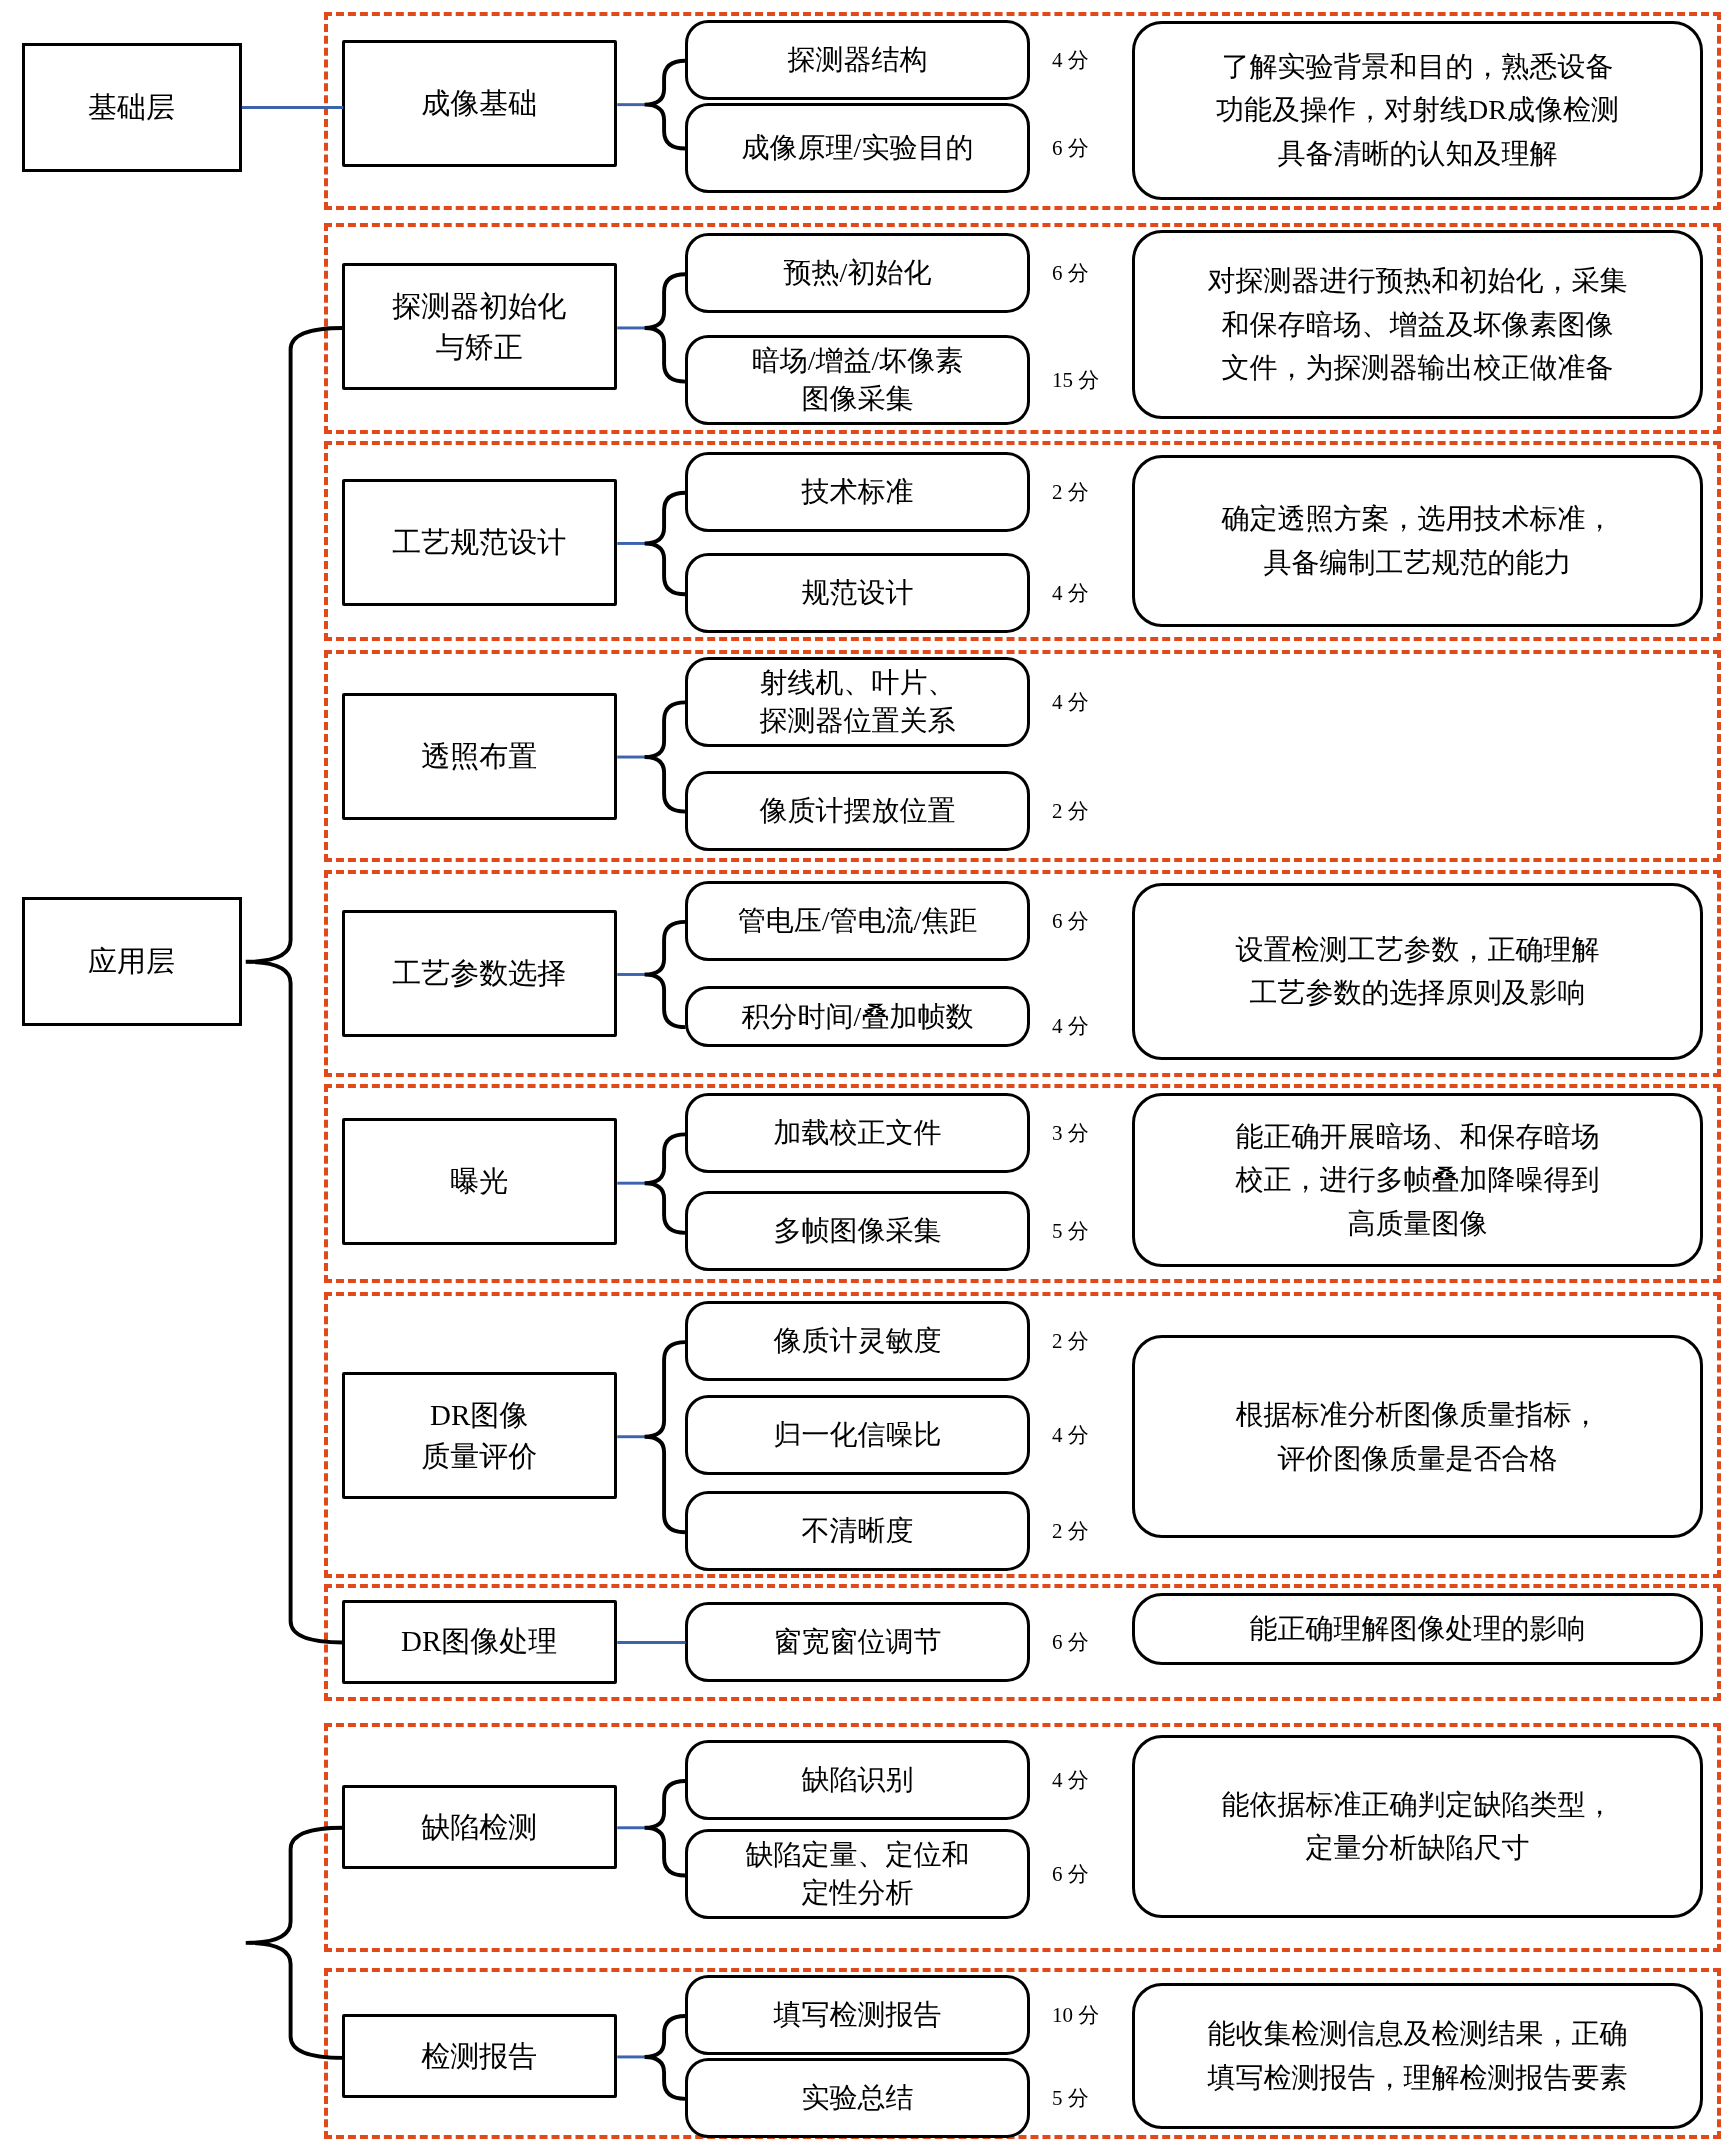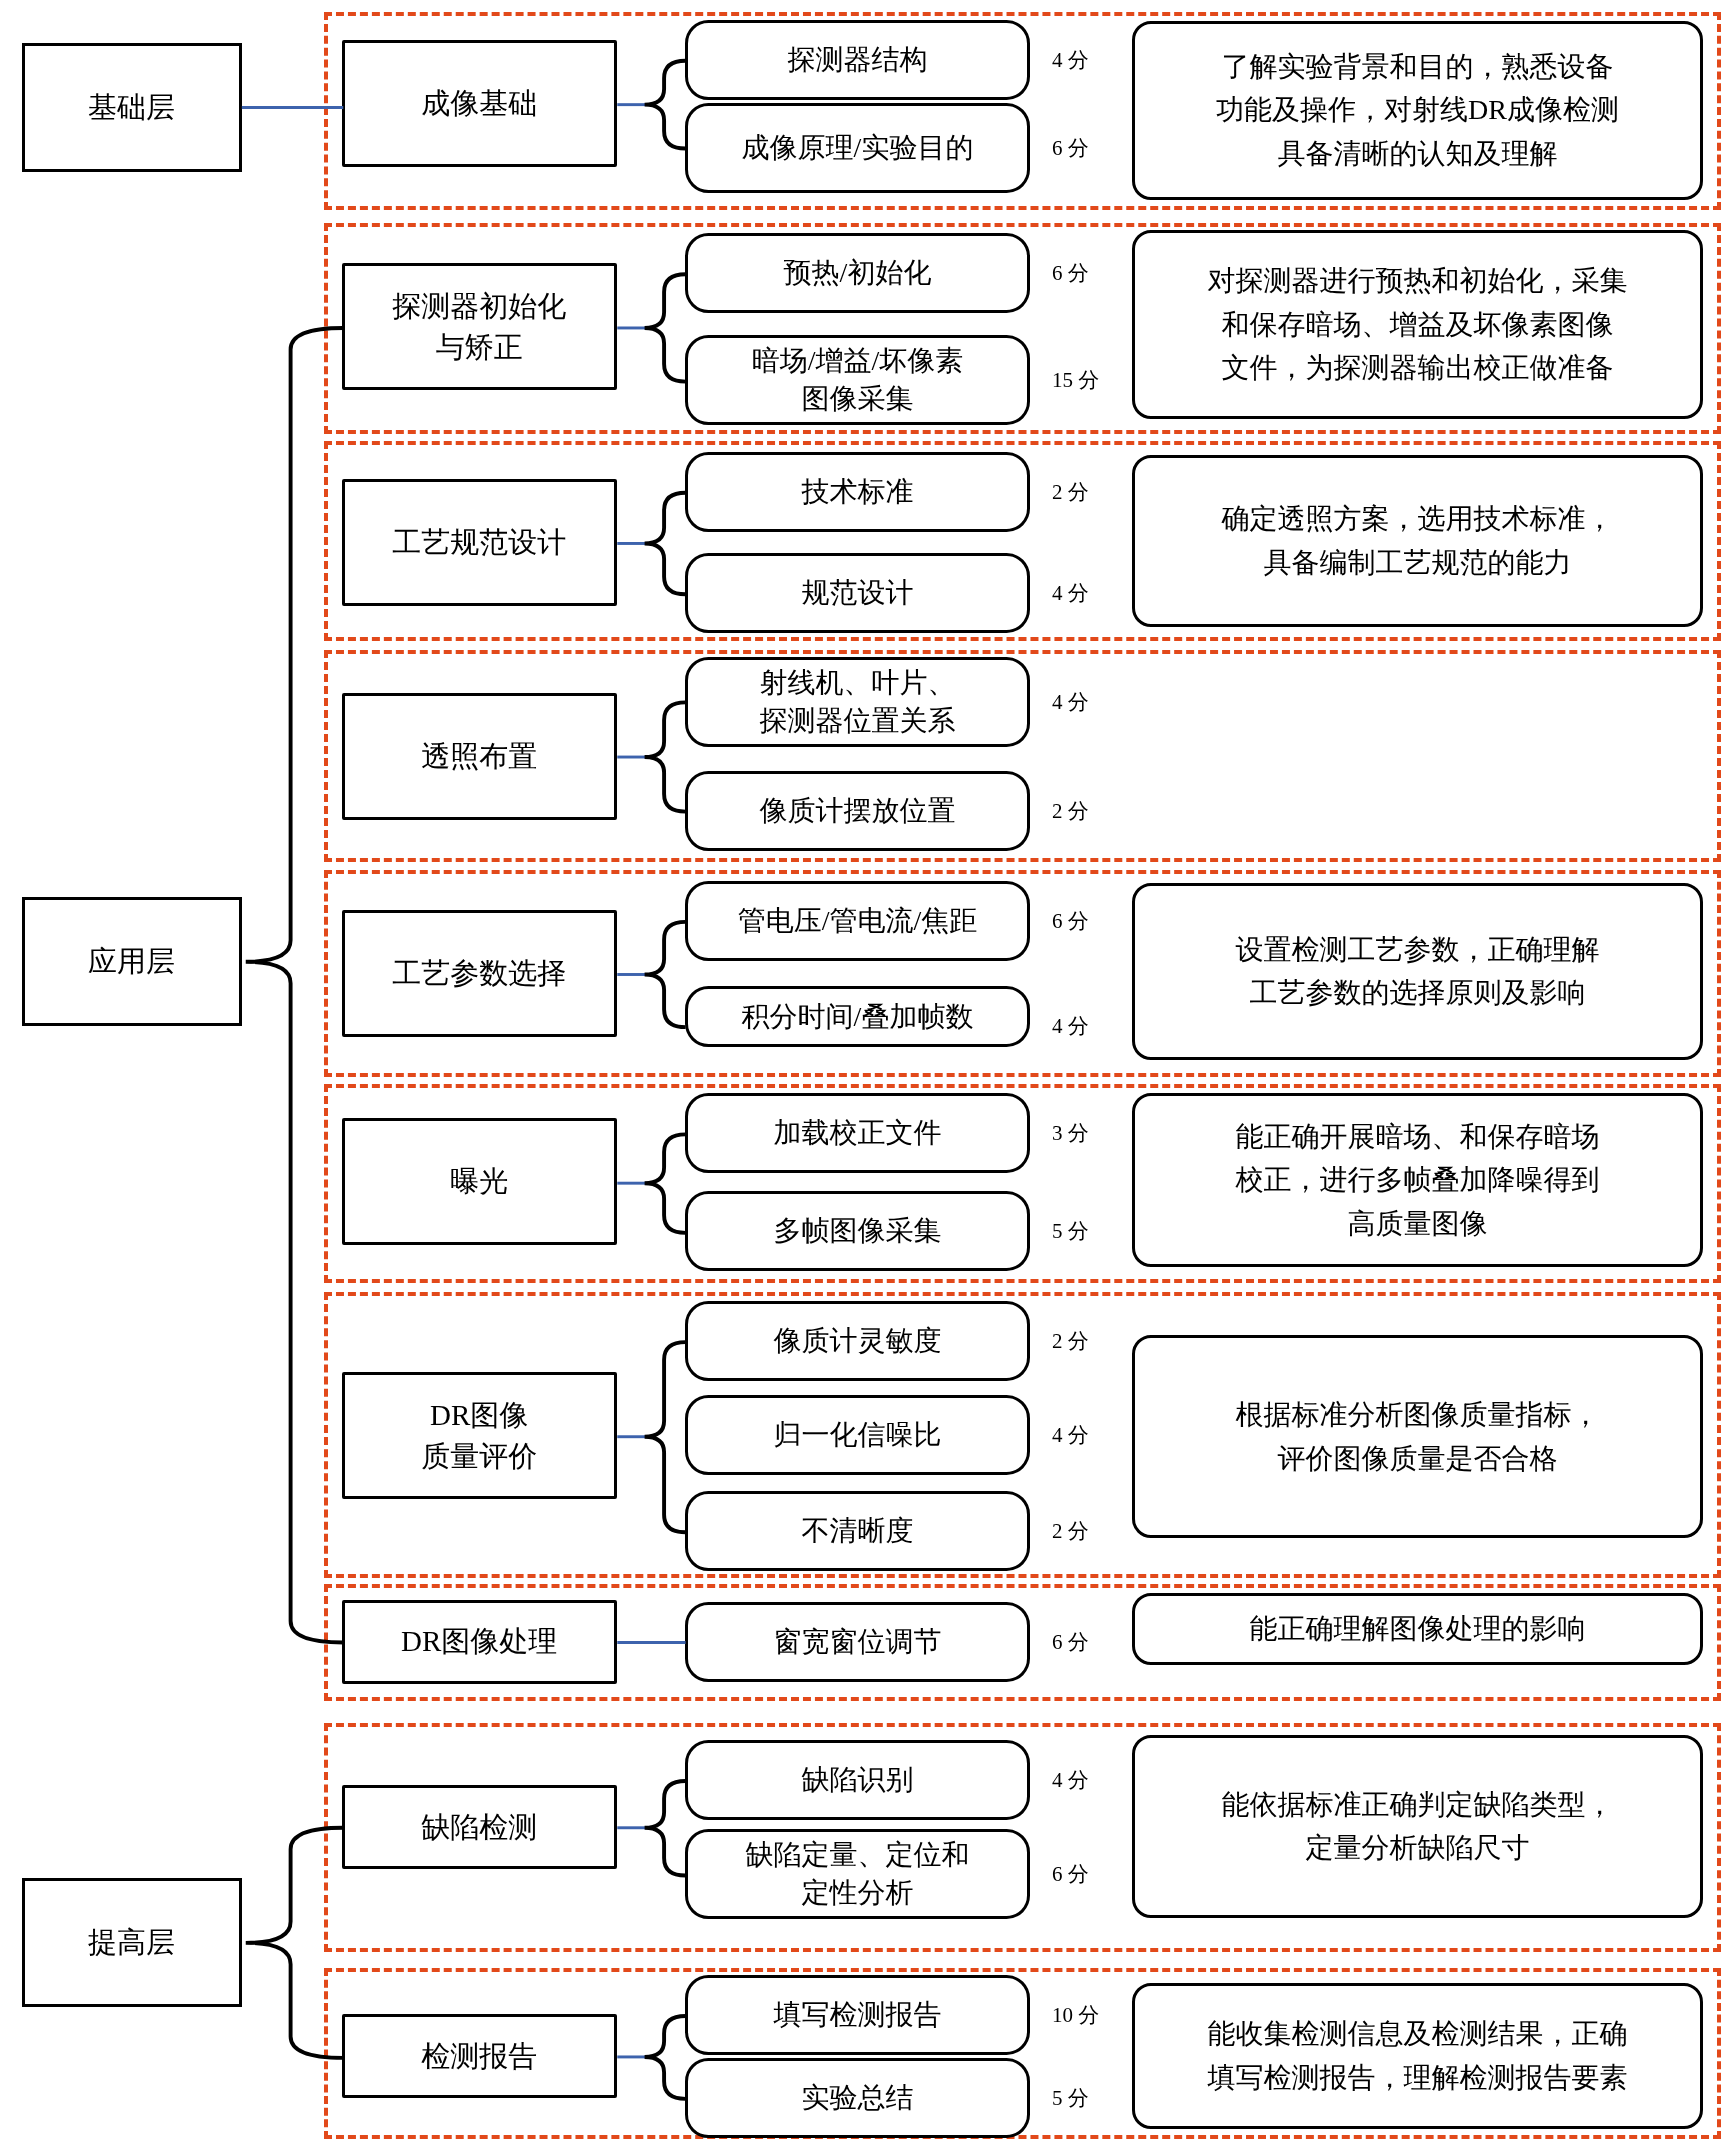--- a/index.html
+++ b/index.html
@@ -10,21 +10,21 @@
     display:flex;align-items:center;justify-content:center;font-size:29px;box-sizing:border-box;z-index:2;}
   .group{position:absolute;left:324px;width:1397px;border:4.9px dashed #e2491a;box-sizing:border-box;background:transparent;z-index:1;}
   .module{position:absolute;left:13.7px;width:275px;border:3.9px solid #000;border-radius:2px;background:#fff;
     display:flex;align-items:center;justify-content:center;text-align:center;white-space:pre-line;
     font-size:29px;line-height:1.4;box-sizing:border-box;z-index:2;}
   .item{position:absolute;left:357px;width:345px;border:3.9px solid #000;border-radius:23.4px;background:#fff;
     display:flex;align-items:center;justify-content:center;text-align:center;white-space:pre-line;
     font-size:28px;line-height:1.35;box-sizing:border-box;z-index:2;}
   .score{position:absolute;left:724px;width:117px;display:flex;align-items:center;justify-content:flex-start;
     font-size:21px;z-index:2;}
-  .desc{position:absolute;left:804px;width:571px;border:3.9px solid #000;border-radius:19px;background:#fff;
+  .desc{position:absolute;left:804px;width:571px;border:3.9px solid #000;border-radius:30px;background:#fff;
     display:flex;align-items:center;justify-content:center;text-align:center;white-space:pre-line;
     font-size:28px;line-height:1.55;box-sizing:border-box;z-index:2;}
 </style>
 </head>
 <body>
 
 <div id="canvas">
 
   <svg id="overlay" viewBox="0 0 1772 2199">
     <g stroke="#3d63ad" stroke-width="3" fill="none">
@@ -53,23 +53,20 @@
       <path d="M703,1826 Q681,1826 681,1844 L681,1858 Q681,1874 661,1874 Q681,1874 681,1890 L681,1905 Q681,1923 703,1923"></path>
       <path d="M703,2067 Q681,2067 681,2085 L681,2093 Q681,2109 661,2109 Q681,2109 681,2125 L681,2134 Q681,2152 703,2152"></path>
     </g>
   </svg>
 
   <div class="layer" style="top:43px">
       <span>基础层</span>
     </div>
   <div class="layer" style="top:897px">
       <span>应用层</span>
-    </div>
-  <div class="layer" style="top:1878px">
-      <span>提高层</span>
     </div>
 
   <div class="group" style="top:11.7px;height:198px">
     <div class="module" style="top:24.4px;height:127px">成像基础</div>
     <div class="item" style="top:3.9px;height:80px">探测器结构</div>
     <div class="score" style="top:3.9px;height:80px">4 分</div>
     <div class="item" style="top:87px;height:90px">成像原理/实验目的</div>
     <div class="score" style="top:87px;height:90px">6 分</div>
     <div class="desc" style="top:4.9px;height:179px">了解实验背景和目的，熟悉设备
 功能及操作，对射线DR成像检测

